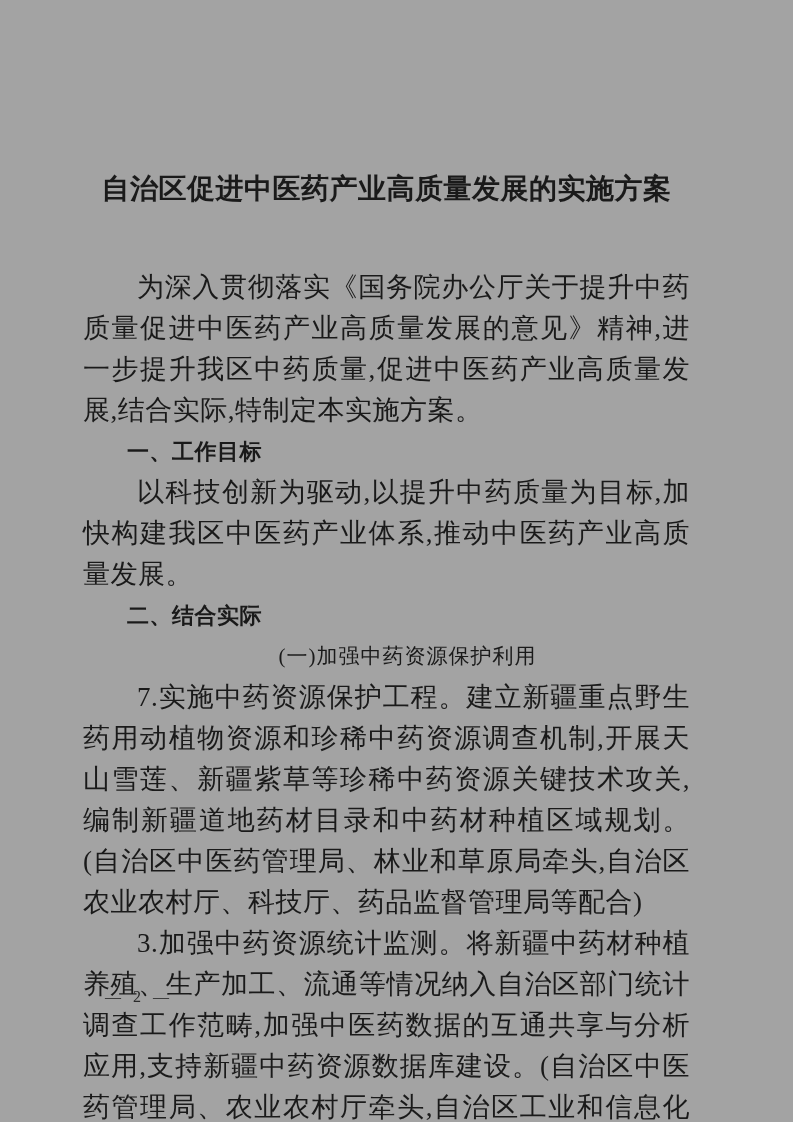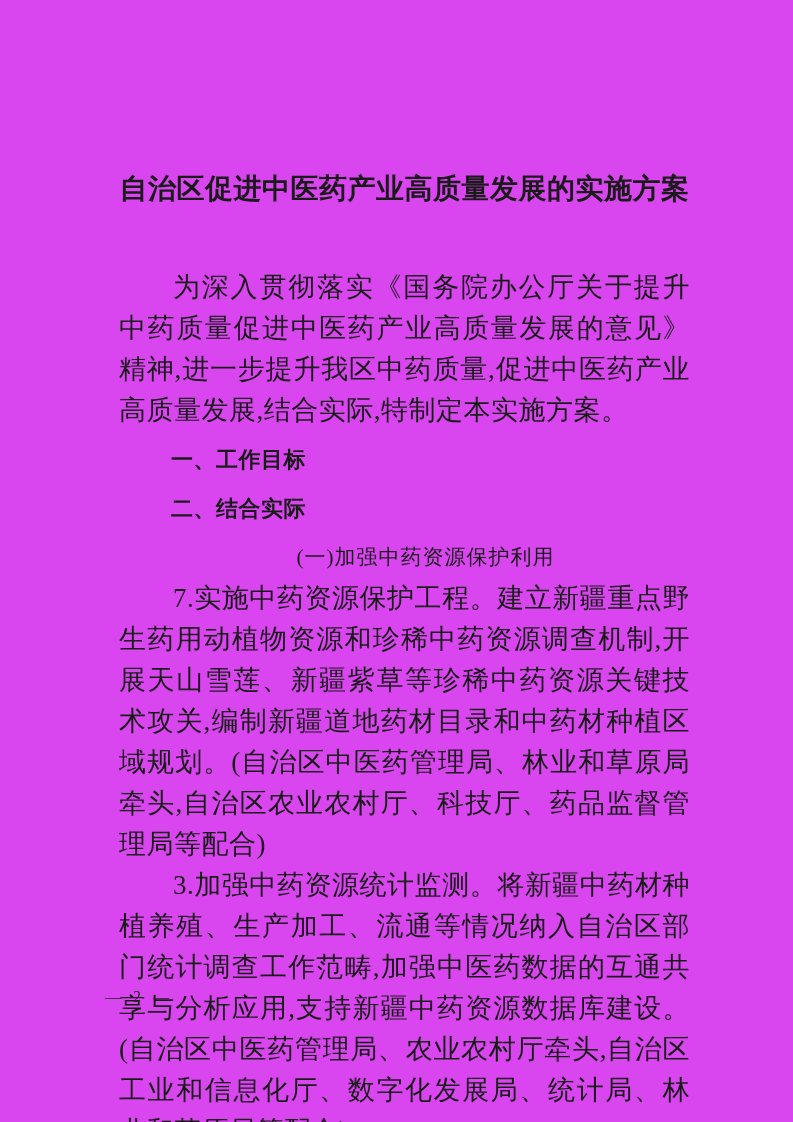--- a/index.html
+++ b/index.html
@@ -5,23 +5,23 @@
   html, body {
     margin: 0;
     padding: 0;
     background: #ffffff;
   }
   .page {
     position: relative;
     width: 793px;
     height: 1122px;
     margin: 0 auto;
-    background: #d946ef;
+    background: #a3a3a3;
     box-sizing: border-box;
-    padding: 167px 103px 0 119px;
+    padding: 167px 103px 0 83px;
     color: #1a1a1a;
     font-family: "Liberation Serif", "DejaVu Serif", serif;
     overflow: hidden;
   }
   .doc-title {
     margin: 0 0 56px 0;
     font-size: 28px;
     line-height: 44px;
     font-weight: bold;
     text-align: center;
@@ -30,21 +30,21 @@
   }
   .body-par {
     margin: 0;
     font-size: 27px;
     line-height: 41px;
     text-align: justify;
     text-indent: 2em;
     letter-spacing: 0.5px;
   }
   .section-heading {
-    margin: 8px;
+    margin: 0;
     font-size: 22px;
     line-height: 41px;
     font-weight: bold;
     text-indent: 2em;
     letter-spacing: 0.5px;
     font-family: "Liberation Sans", "DejaVu Sans", sans-serif;
   }
   .sub-heading {
     margin: 0;
     font-size: 21px;
@@ -69,20 +69,21 @@
 <body>
 
 <div class="page">
 
   <h1 class="doc-title">自治区促进中医药产业高质量发展的实施方案</h1>
 
   <p class="body-par">为深入贯彻落实《国务院办公厅关于提升中药质量促进中医药产业高质量发展的意见》精神,进一步提升我区中药质量,促进中医药产业高质量发展,结合实际,特制定本实施方案。</p>
 
   <h2 class="section-heading">一、工作目标</h2>
 
+  <p class="body-par">以科技创新为驱动,以提升中药质量为目标,加快构建我区中医药产业体系,推动中医药产业高质量发展。</p>
 
   <h2 class="section-heading">二、结合实际</h2>
 
   <h3 class="sub-heading">(一)加强中药资源保护利用</h3>
 
   <p class="body-par">7.实施中药资源保护工程。建立新疆重点野生药用动植物资源和珍稀中药资源调查机制,开展天山雪莲、新疆紫草等珍稀中药资源关键技术攻关,编制新疆道地药材目录和中药材种植区域规划。(自治区中医药管理局、林业和草原局牵头,自治区农业农村厅、科技厅、药品监督管理局等配合)</p>
 
   <p class="body-par">3.加强中药资源统计监测。将新疆中药材种植养殖、生产加工、流通等情况纳入自治区部门统计调查工作范畴,加强中医药数据的互通共享与分析应用,支持新疆中药资源数据库建设。(自治区中医药管理局、农业农村厅牵头,自治区工业和信息化厅、数字化发展局、统计局、林业和草原局等配合)</p>
 
   <div class="page-footer">— 2 —</div>

